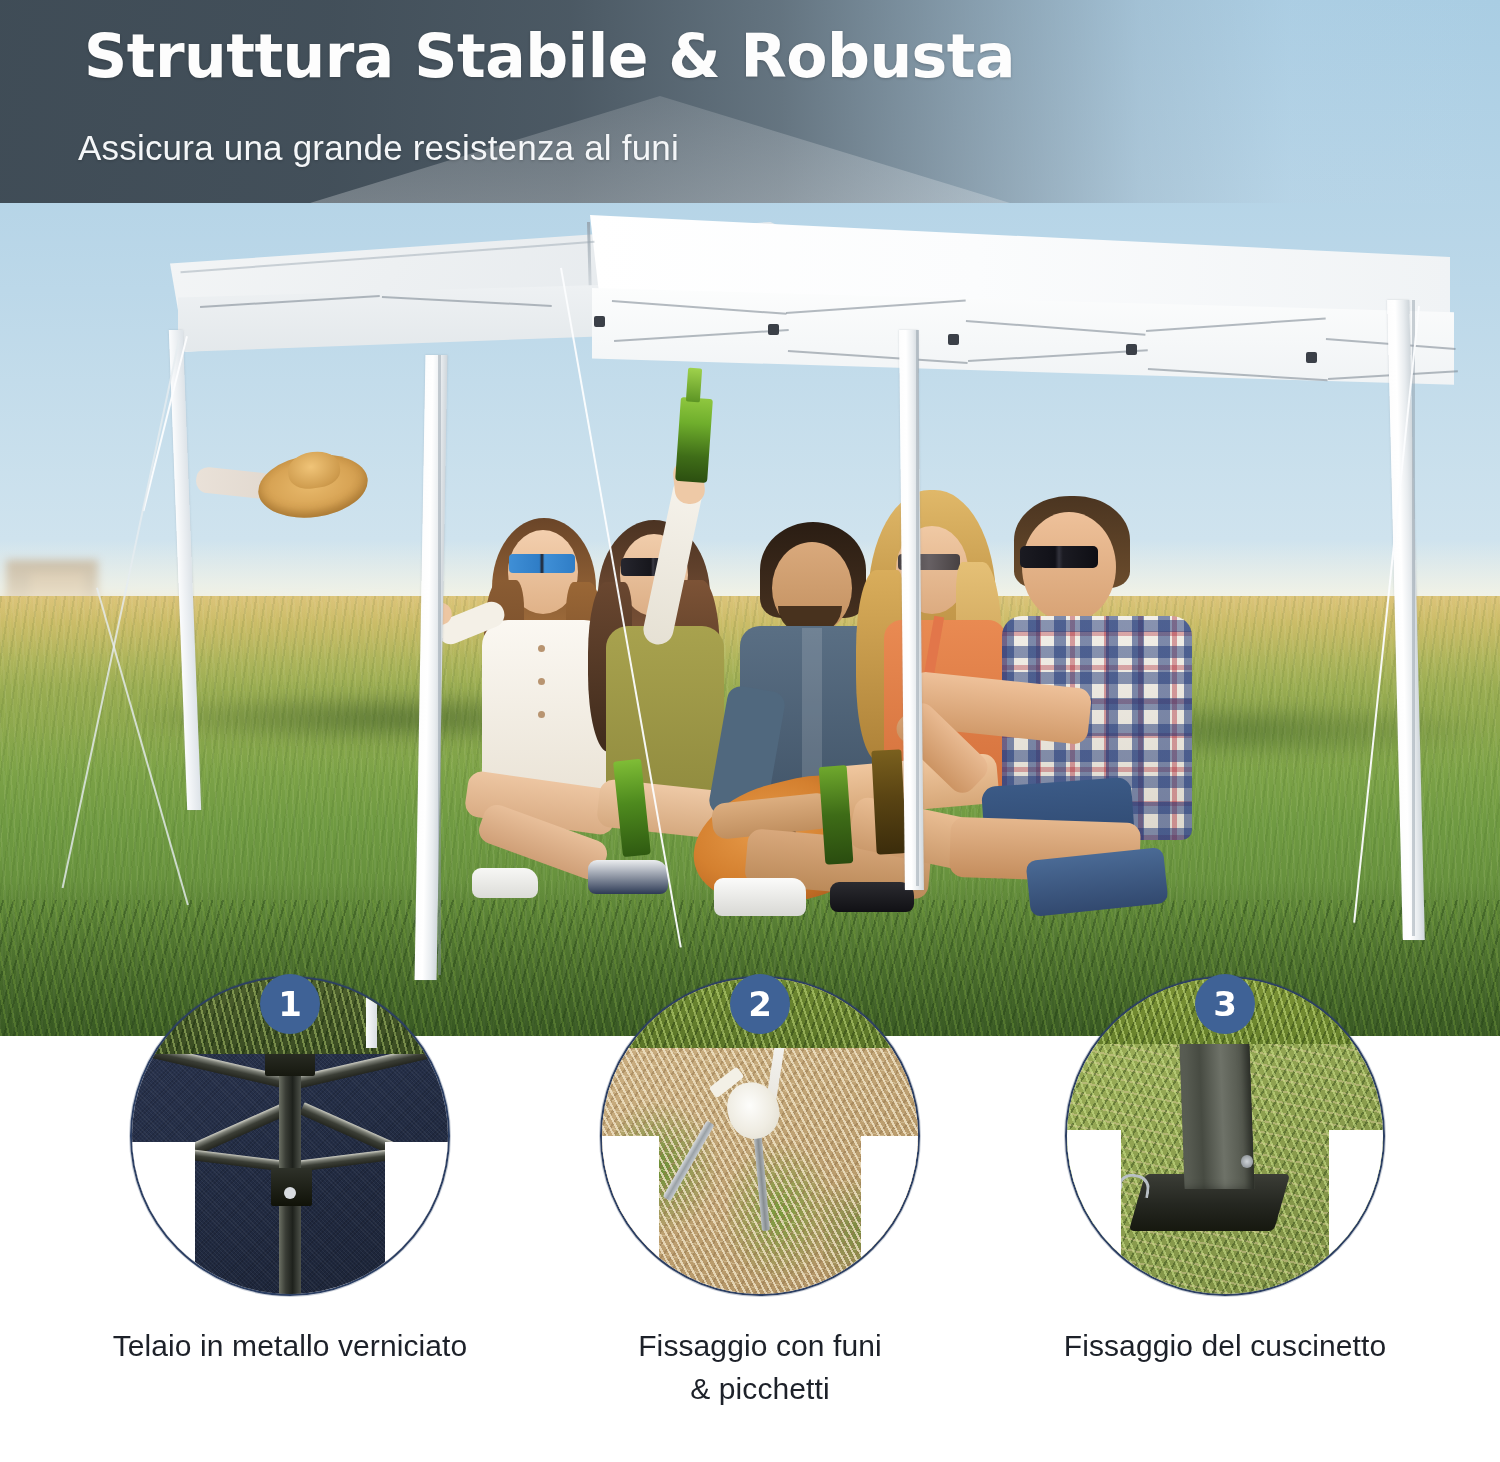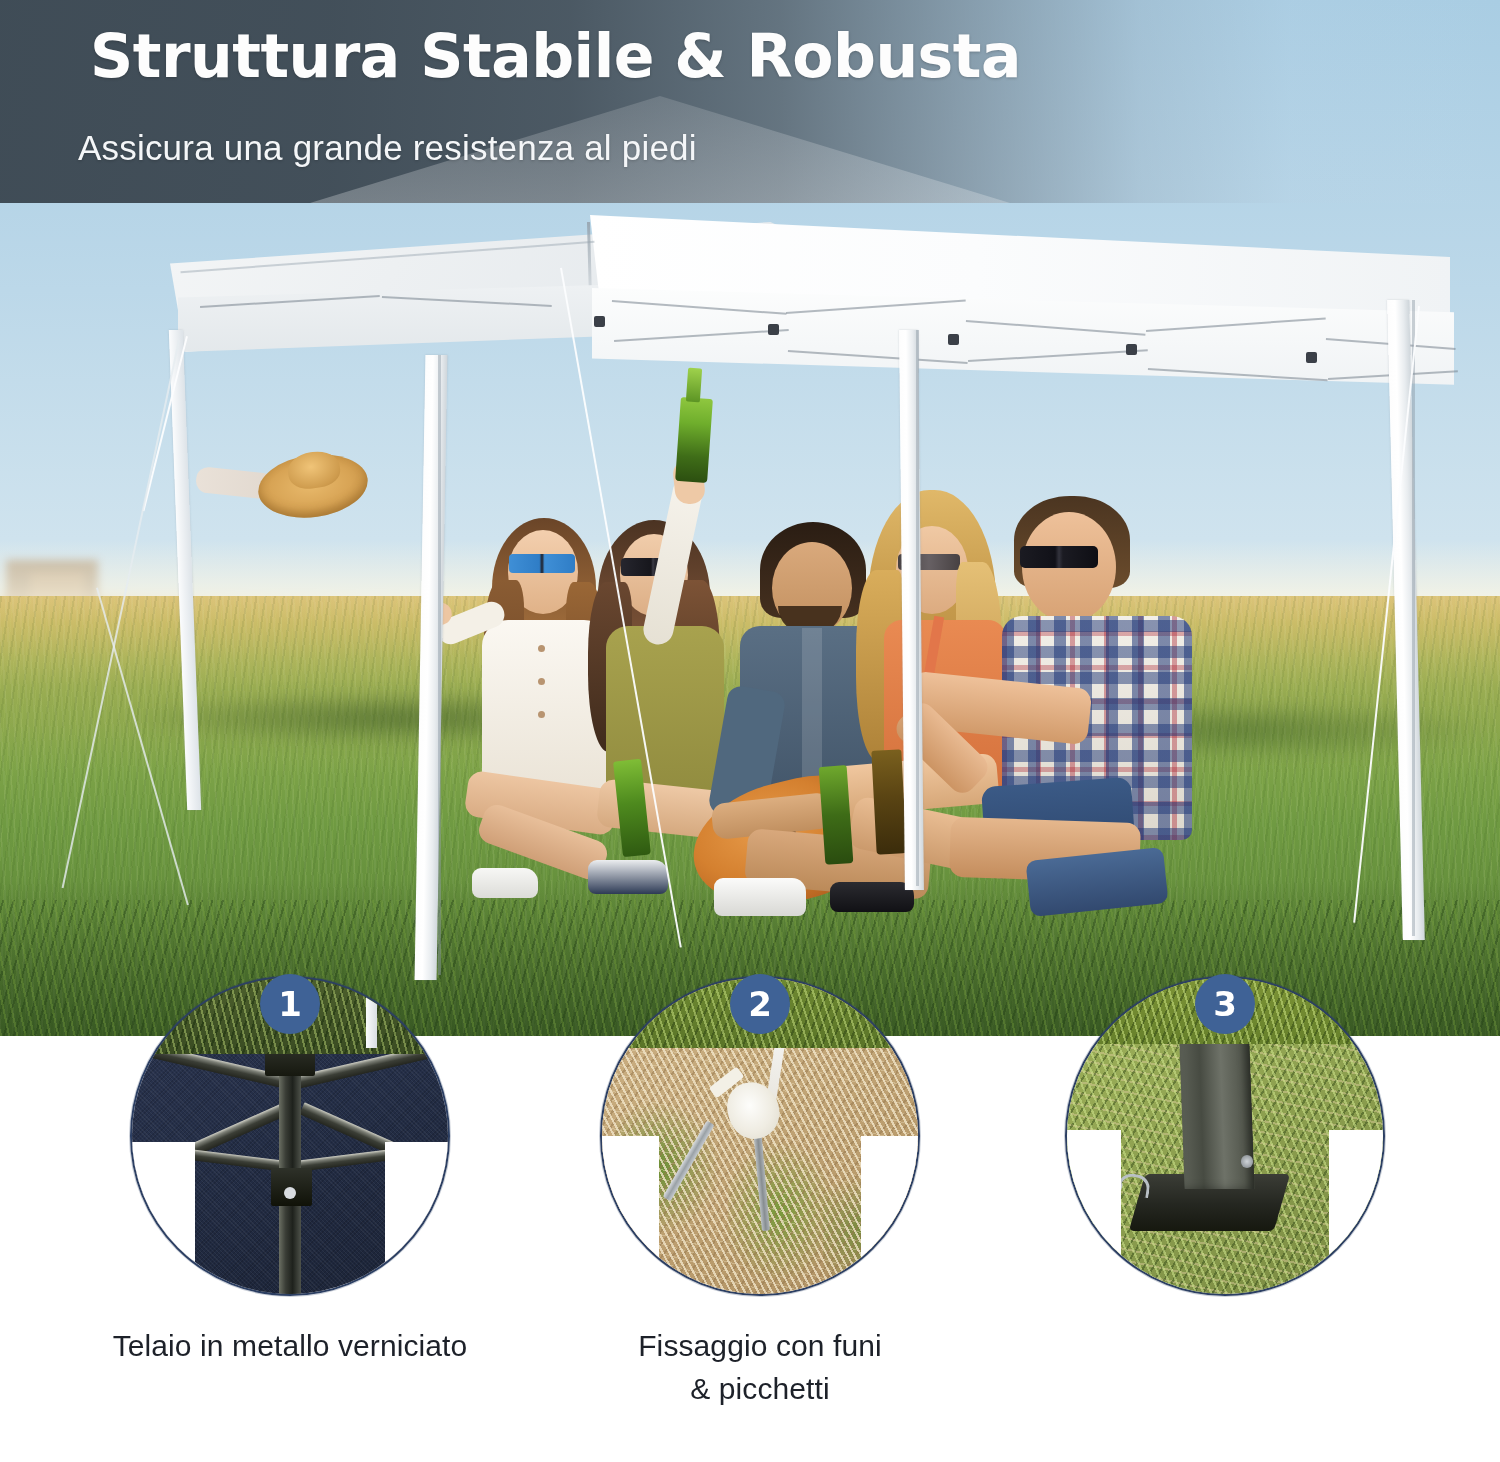--- a/index.html
+++ b/index.html
@@ -207,21 +207,21 @@
       rgba(186,208,226,.14) 86%,
       rgba(200,220,236,.03) 95%,
       rgba(203,224,238,0) 100%);
   }
   .hdr-peak {
     position:absolute; left:310px; top:96px; width:700px; height:107px;
     background:linear-gradient(to bottom, rgba(230,232,234,.17), rgba(235,238,240,.30));
     clip-path:polygon(50% 0%, 100% 100%, 0% 100%);
   }
   .title {
-    position:absolute; left:90px; top:24px;
+    position:absolute; left:84px; top:24px;
     font-size:60px; font-weight:bold; color:#fdfdfd;
     letter-spacing:-0.5px; line-height:1.08;
     font-family:"DejaVu Sans","Liberation Sans",sans-serif;
     text-shadow:0 1px 3px rgba(0,0,0,.22);
     white-space:nowrap;
   }
   .subtitle {
     position:absolute; left:78px; top:128px;
     font-size:35px; font-weight:400; color:#f4f6f8;
     letter-spacing:.2px;
@@ -527,21 +527,21 @@
       <div class="rope-d" style="left:96px;top:588px;width:2px;height:330px;transform:rotate(-16deg);"></div>
 
       <div class="arm-hat"></div>
       <div class="hat"></div>
       <div class="hat-crown"></div>
     </div>
 
     <div class="header">
       <div class="hdr-peak"></div>
       <div class="title">Struttura Stabile &amp; Robusta</div>
-      <div class="subtitle">Assicura una grande resistenza al piedi</div>
+      <div class="subtitle">Assicura una grande resistenza al funi</div>
     </div>
   </div>
 
   <div class="features">
 
     <div class="feat feat-1">
       <div class="circle-wrap">
         <div class="circle-photo" style="border-color: rgb(44, 63, 99);">
           <div class="c1-bg"></div>
           <div class="c1-tex"></div>
@@ -607,17 +607,18 @@
           <div class="c3-peg"></div>
           <div class="c3-peg-hook"></div>
           <div class="c3-grasstop"></div>
           <div class="c3-grasstop-tex"></div>
           <div class="c3-white-l"></div>
           <div class="c3-white-r"></div>
         </div>
         <div class="badge" style="background: rgb(63, 98, 150);">3</div>
       </div>
       <div class="caption">
+        <span class="ln">Fissaggio del cuscinetto</span>
       </div>
     </div>
 
   </div>
 </div>
 
 </body></html>

